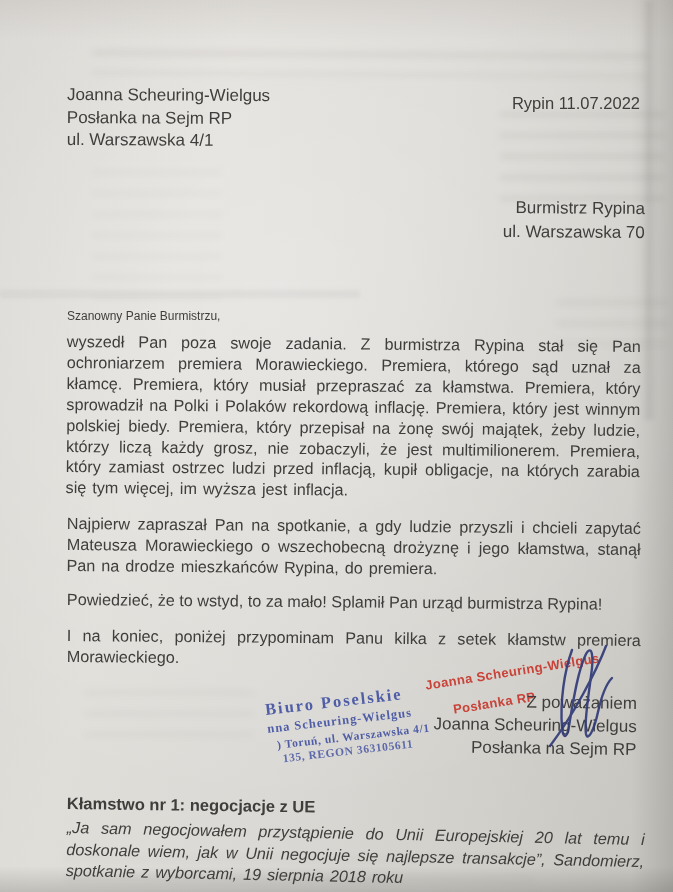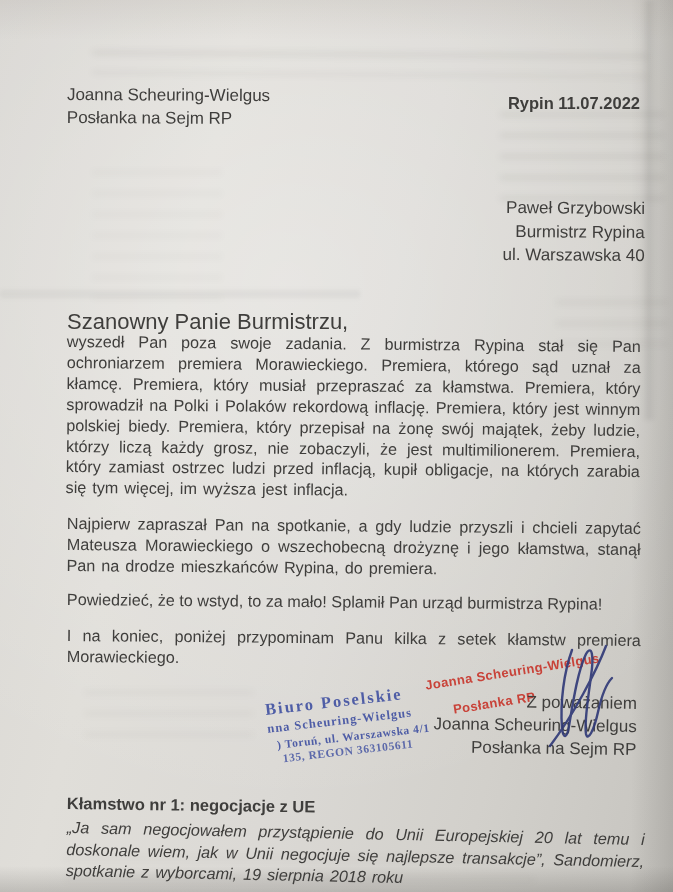--- a/index.html
+++ b/index.html
@@ -33,23 +33,23 @@
     background:repeating-linear-gradient(to bottom,rgba(110,106,100,.28) 0 5px,rgba(110,106,100,0) 5px 21px);}
   .bleed-top{left:92px;top:52px;width:556px;height:24px;transform:rotate(.4deg);}
   .bleed-right1{left:500px;top:112px;width:164px;height:92px;}
   .bleed-right2{left:556px;top:300px;width:112px;height:46px;opacity:.30;}
   .bleed-left{left:92px;top:170px;width:130px;height:130px;opacity:.16;}
   .bleed-mid{left:84px;top:690px;width:170px;height:56px;opacity:.18;}
   .bleed-bot{left:64px;top:856px;width:470px;height:26px;opacity:.20;}
 
   .txt{position:absolute;color:#3f3e3c;}
   .sender{left:67px;top:84px;font-size:17px;line-height:22.5px;transform:rotate(.3deg);transform-origin:left top;}
-  .date{top:94px;right:33px;font-size:16.5px;font-weight:bold;}
+  .date{top:94px;right:33px;font-size:16.5px;}
   .recipient{top:197px;right:28px;font-size:17px;line-height:23.5px;text-align:right;transform:rotate(.4deg);transform-origin:right top;}
-  .salutation{left:67px;top:309px;font-size:22px;}
+  .salutation{left:67px;top:309px;font-size:12px;}
   .para{left:67px;width:574px;font-size:16.2px;line-height:20.9px;
     text-align:justify;word-spacing:1.5px;transform:rotate(.5deg);transform-origin:left top;}
   .p1{top:331px;}
   .p2{top:513px;}
   .p3{top:589px;width:592px;text-align:left;word-spacing:0;}
   .p4{top:625px;}
   .closing{top:693px;right:36px;text-align:right;font-size:17px;line-height:22.8px;
     transform:rotate(.8deg);transform-origin:right top;z-index:3;}
   .stamp-red{color:#c8372d;font-weight:bold;font-size:13px;letter-spacing:.4px;
     transform:rotate(-9deg);transform-origin:left top;z-index:2;opacity:.92;}
@@ -82,28 +82,28 @@
 <div class="bleed bleed-top"></div>
 <div class="bleed bleed-right1"></div>
 <div class="bleed bleed-right2"></div>
 <div class="bleed bleed-left"></div>
 <div class="bleed bleed-mid"></div>
 <div class="bleed bleed-bot"></div>
 
 <div class="txt sender">
   <div>Joanna Scheuring-Wielgus</div>
   <div>Posłanka na Sejm RP</div>
+  <div>ul. Warszawska 4/1</div>
 </div>
 
 <div class="txt date">Rypin 11.07.2022</div>
 
 <div class="txt recipient">
-  <div>Paweł Grzybowski</div>
   <div>Burmistrz Rypina</div>
-  <div>ul. Warszawska 40</div>
+  <div>ul. Warszawska 70</div>
 </div>
 
 <div class="txt salutation">Szanowny Panie Burmistrzu,</div>
 
 <div class="txt para p1">wyszedł Pan poza swoje zadania. Z burmistrza Rypina stał się Pan ochroniarzem premiera Morawieckiego. Premiera, którego sąd uznał za kłamcę. Premiera, który musiał przepraszać za kłamstwa. Premiera, który sprowadził na Polki i Polaków rekordową inflację. Premiera, który jest winnym polskiej biedy. Premiera, który przepisał na żonę swój majątek, żeby ludzie, którzy liczą każdy grosz, nie zobaczyli, że jest multimilionerem. Premiera, który zamiast ostrzec ludzi przed inflacją, kupił obligacje, na których zarabia się tym więcej, im wyższa jest inflacja.</div>
 <div class="txt para p2">Najpierw zapraszał Pan na spotkanie, a gdy ludzie przyszli i chcieli zapytać Mateusza Morawieckiego o wszechobecną drożyznę i jego kłamstwa, stanął Pan na drodze mieszkańców Rypina, do premiera.</div>
 <div class="txt para p3">Powiedzieć, że to wstyd, to za mało! Splamił Pan urząd burmistrza Rypina!</div>
 <div class="txt para p4">I na koniec, poniżej przypominam Panu kilka z setek kłamstw premiera Morawieckiego.</div>
 
 <div class="txt stamp-red stamp-red1">Joanna Scheuring-Wielgus</div>

